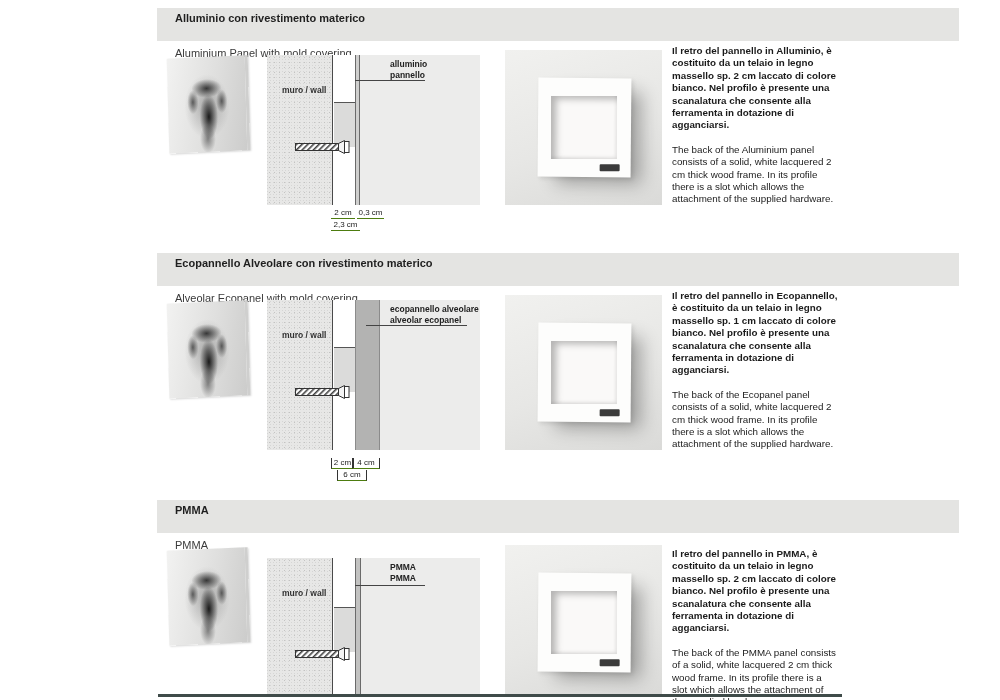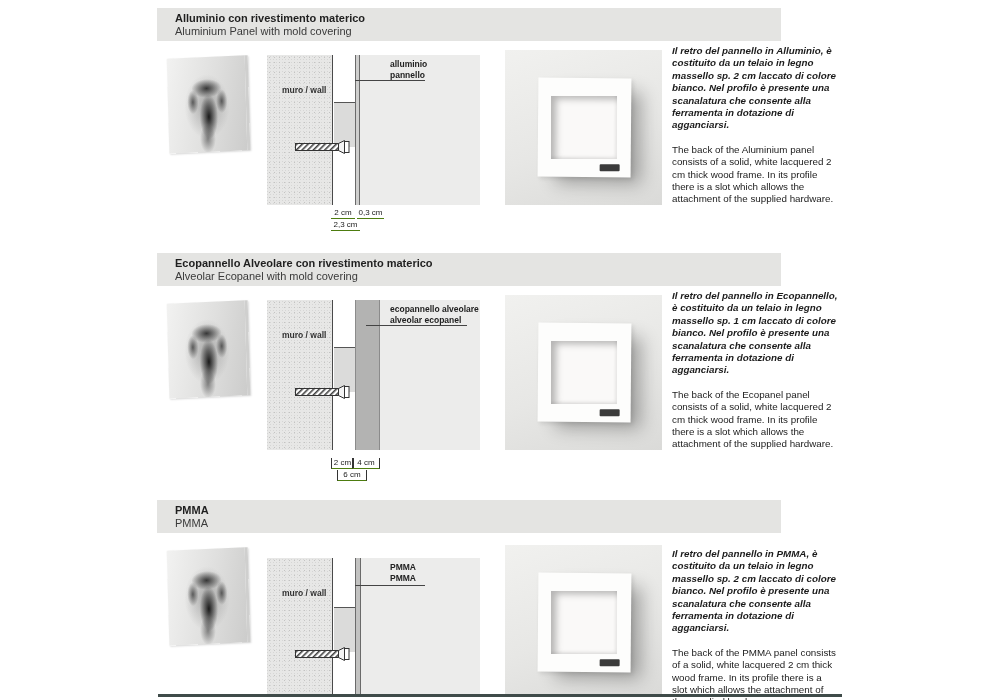--- a/index.html
+++ b/index.html
@@ -7,25 +7,25 @@
     width:1000px;height:700px;position:relative;overflow:hidden;
     background:#ffffff;
     font-family:"Liberation Sans", sans-serif;
     -webkit-font-smoothing:antialiased;
   }
   .section{position:absolute;left:157px;width:686px;height:245px;}
   #sec1{top:8px;} #sec2{top:253px;} #sec3{top:500px;}
 
   
   .header-bar{
-    position:absolute;left:0;top:0;width:624px;height:33px;
+    position:absolute;left:0;top:0;width:802px;height:33px;
     background:#e4e4e2;box-sizing:border-box;padding:4px 0 0 18px;
   }
   .title-it{font-size:11px;font-weight:bold;color:#1f1f1f;line-height:12.5px;}
-  .title-en{font-size:11px;color:#3a3a3a;line-height:12.5px;}
+  .title-en{font-size:11px;color:#3a3a3a;line-height:12.5px;margin-top:22px;}
 
   
   .artwork{
     position:absolute;left:11px;top:49px;width:78px;height:95px;
     transform:rotate(-1.6deg) skewY(-1deg);
     border-right:3px solid #cfcfce;
     background:
       radial-gradient(ellipse 13px 32px at 52% 63%, rgba(12,12,12,.92), rgba(12,12,12,0) 70%),
       radial-gradient(ellipse 21px 13px at 50% 33%, rgba(30,30,30,.85), rgba(30,30,30,0) 72%),
       radial-gradient(ellipse 8px 17px at 32% 47%, rgba(40,40,40,.7), rgba(40,40,40,0) 70%),
@@ -102,21 +102,21 @@
     position:absolute;left:13px;top:18px;width:66px;height:63px;
     background:#faf9f8;
     box-shadow:inset 5px 3px 7px rgba(0,0,0,0.28), inset -2px -2px 3px rgba(0,0,0,0.06);
   }
   .plaque{position:absolute;left:62px;top:86px;width:20px;height:7px;background:#3b3b3b;border-radius:1px;}
 
   
   .desc{position:absolute;left:515px;top:37px;width:167px;color:#1b1b1b;}
   #sec3 .desc{top:48px;}
   .desc p{margin:0;font-size:9.8px;line-height:12.4px;}
-  .desc .desc-it{font-weight:bold;margin-bottom:12px;font-style:italic;}
+  .desc .desc-it{font-weight:bold;margin-bottom:12px;}
 
   
   .page-bottom-border{position:absolute;left:158px;top:694px;width:684px;height:3px;background:#3f4b49;z-index:5;}
 </style>
 </head>
 <body>
 
 <section class="section" id="sec1">
   <div class="header-bar">
     <div class="title-it">Alluminio con rivestimento materico</div>

